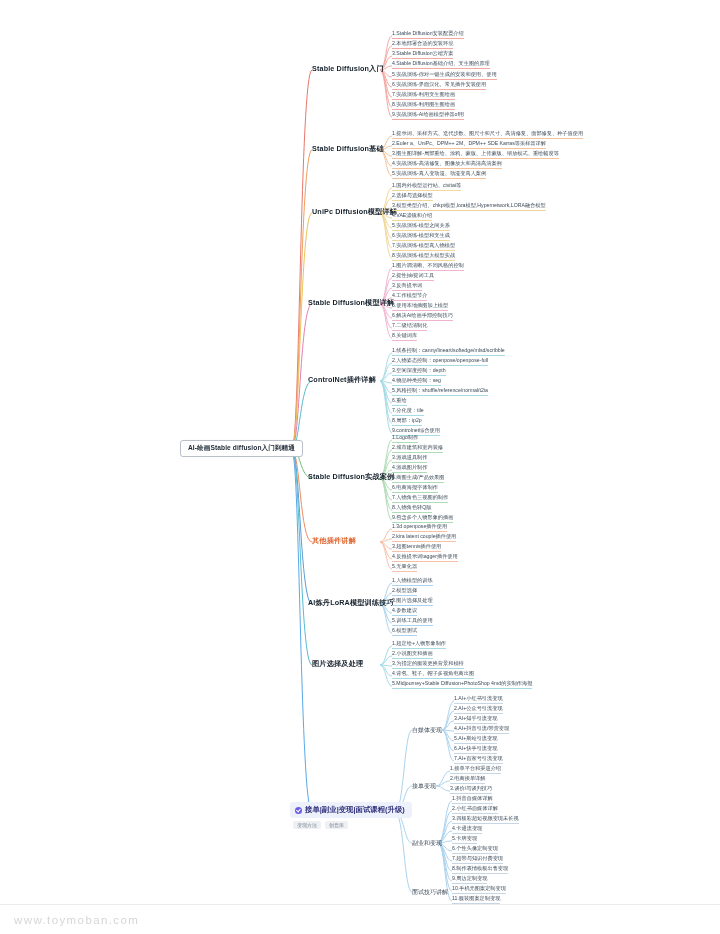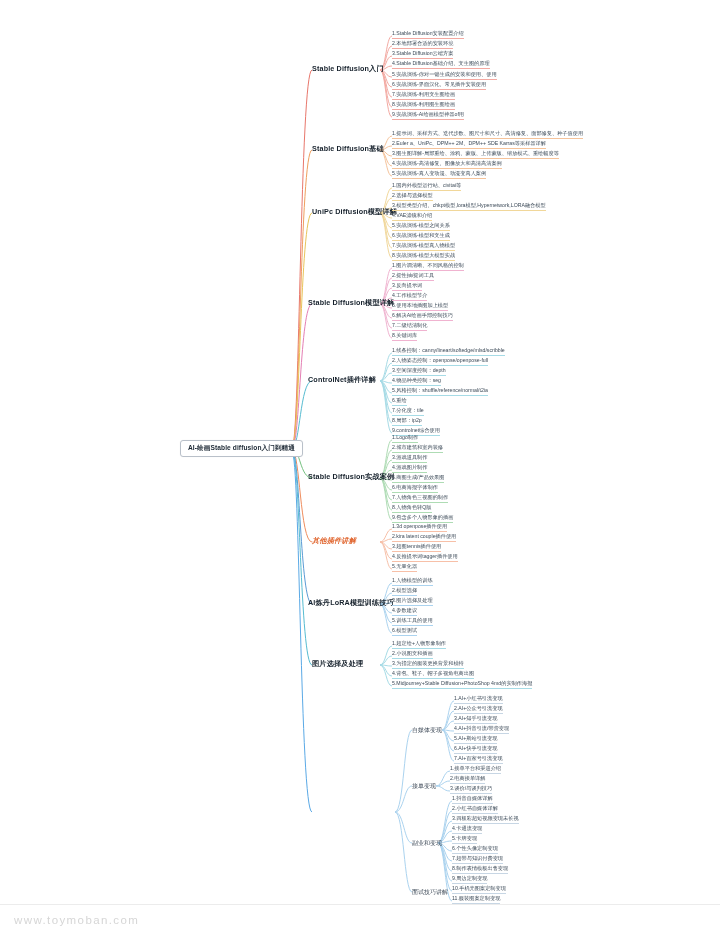--- a/index.html
+++ b/index.html
@@ -200,24 +200,36 @@
   </svg>
 
   <div class="node root" style="left:180px;top:440px;">AI-绘画Stable diffusion入门到精通</div>
 
   <div class="node b1" style="left:312px;top:64px;">Stable Diffusion入门</div>
   <div class="node b1" style="left:312px;top:144px;">Stable Diffusion基础</div>
   <div class="node b1" style="left:312px;top:207px;">UniPc Diffusion模型详解</div>
   <div class="node b1" style="left:308px;top:298px;">Stable Diffusion模型详解</div>
   <div class="node b1" style="left:308px;top:375px;">ControlNet插件详解</div>
   <div class="node b1" style="left:308px;top:472px;">Stable Diffusion实战案例</div>
-  <div class="node b1 orange" style="left:312px;top:536px;font-style:italic;">其他插件讲解</div>
+  <div class="node b1 orange" style="left:312px;top:536px;">其他插件讲解</div>
   <div class="node b1" style="left:308px;top:598px;">AI炼丹LoRA模型训练技巧</div>
   <div class="node b1" style="left:312px;top:659px;">图片选择及处理</div>
 
+  <div class="hlwrap" style="left:290px;top:802px;">
+    <div class="hlbox">
+      <div class="b1hl">
+        <span class="dot"></span>
+        <span>接单|副业|变现|面试课程(升级)</span>
+      </div>
+    </div>
+    <div class="tags">
+      <span class="tag">变现方法</span>
+      <span class="tag">创意库</span>
+    </div>
+  </div>
 
   <div class="node b2" style="left:412px;top:726px;">自媒体变现</div>
   <div class="node b2" style="left:412px;top:782px;">接单变现</div>
   <div class="node b2" style="left:412px;top:839px;">副业和变现</div>
   <div class="node b2" style="left:412px;top:888px;">面试技巧讲解</div>
 
   <div class="leaf u-red" style="left:392px;top:31px;"><span>1.Stable Diffusion安装配置介绍</span></div>
   <div class="leaf u-red" style="left:392px;top:41px;"><span>2.本地部署合适的安装环境</span></div>
   <div class="leaf u-red" style="left:392px;top:51px;"><span>3.Stable Diffusion云端方案</span></div>
   <div class="leaf u-red" style="left:392px;top:61px;"><span>4.Stable Diffusion基础介绍、文生图的原理</span></div>

